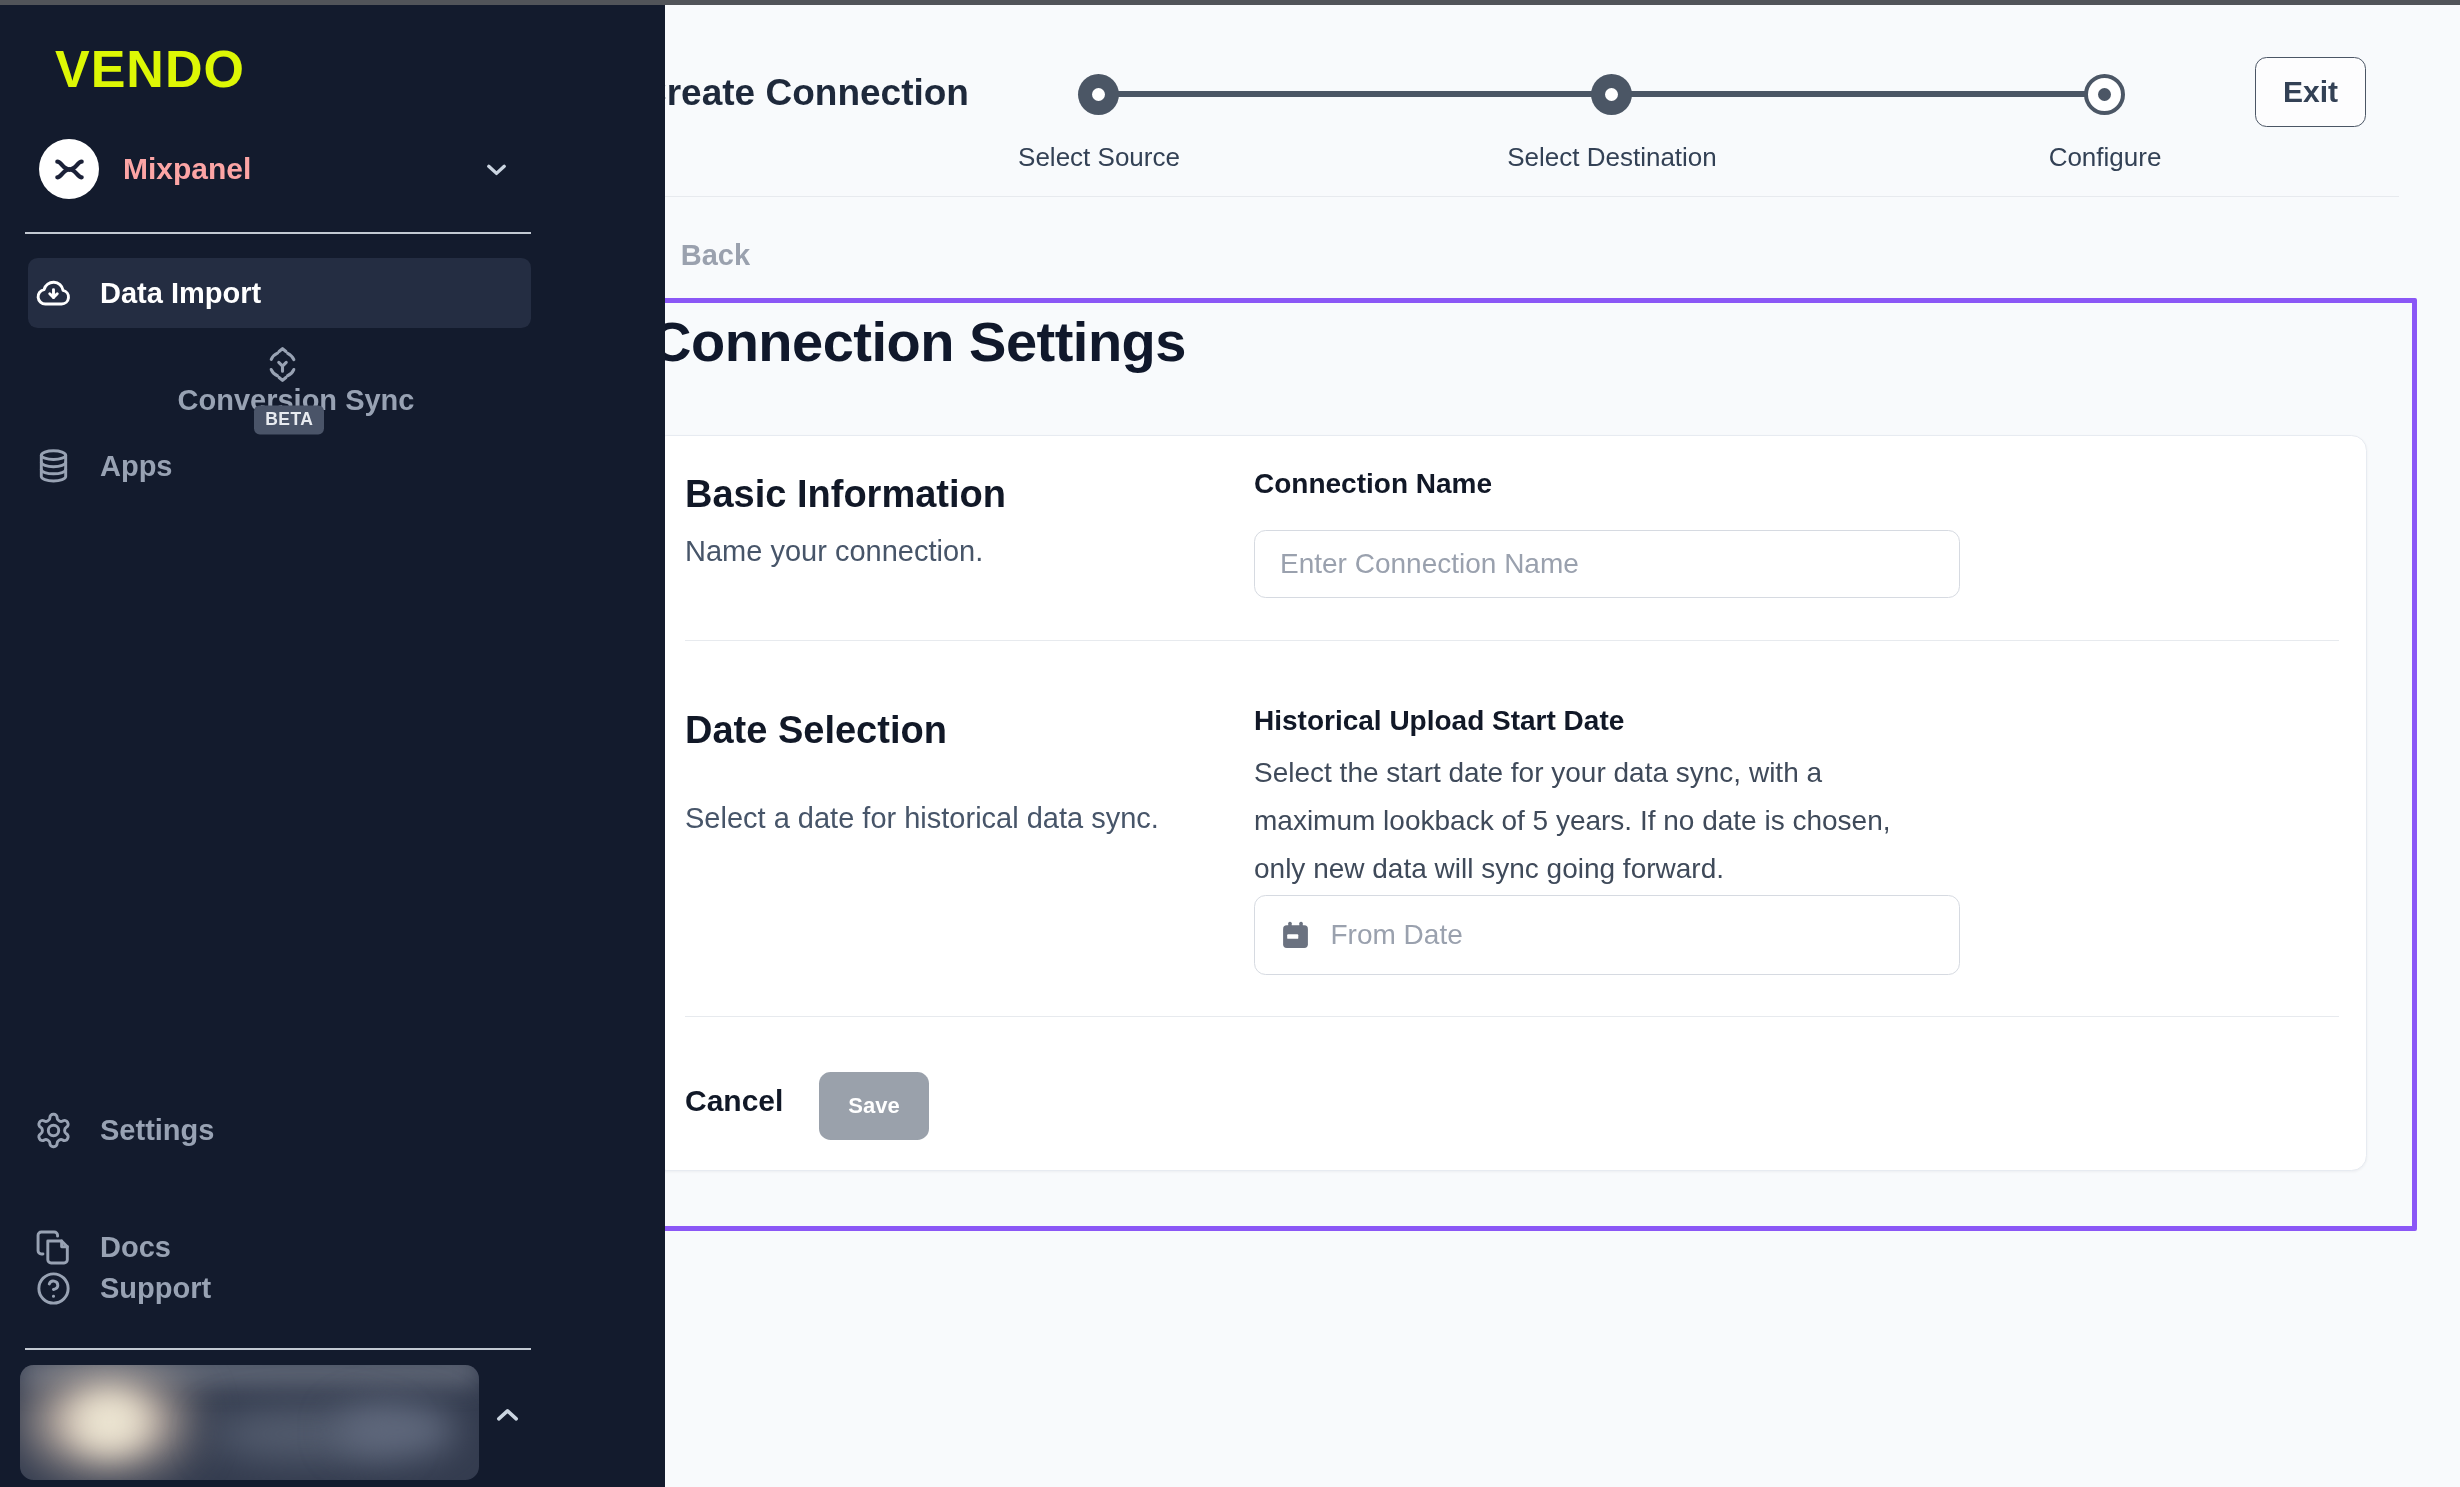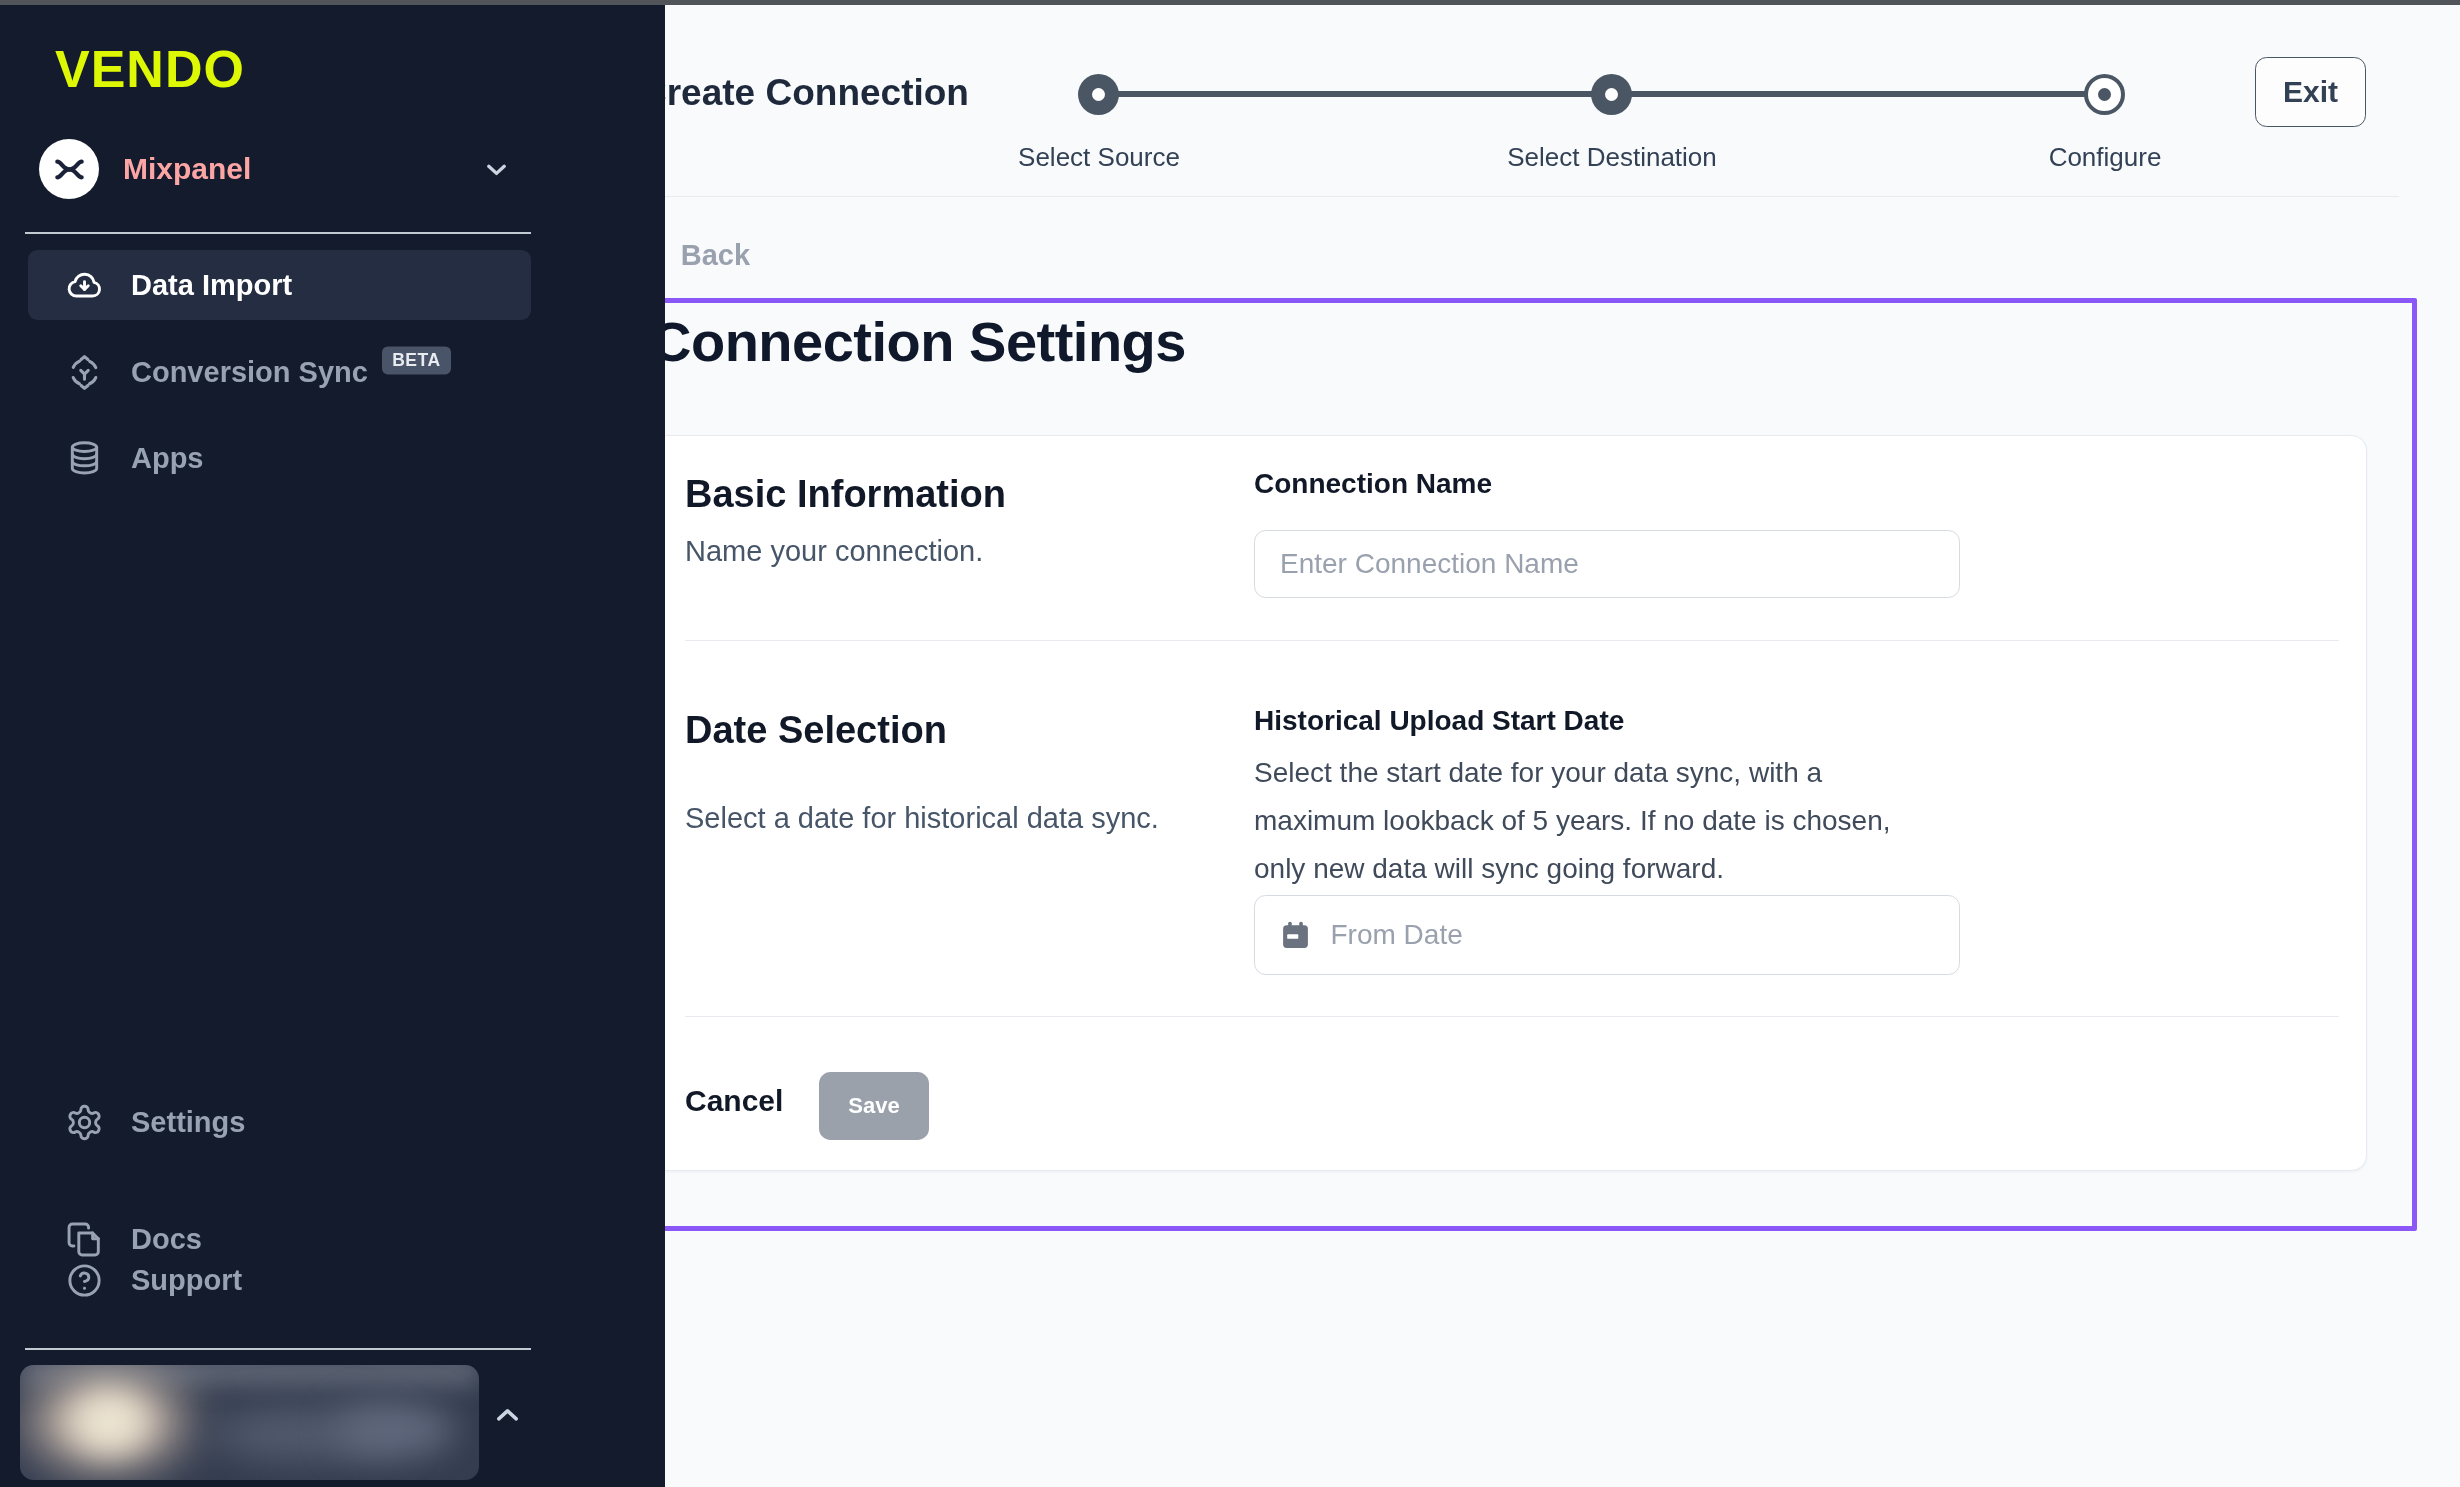--- a/index.html
+++ b/index.html
@@ -18,27 +18,27 @@
   .logo { left:55px; top:39px; font-size:52px; font-weight:800; letter-spacing:1px; color:#ddf705; }
   .workspace { left:39px; top:136px; width:485px; height:66px; display:flex; align-items:center; cursor:pointer; }
   .ws-avatar { width:60px; height:60px; border-radius:50%; background:#ffffff; display:flex; align-items:center; justify-content:center; flex:0 0 auto; }
   .ws-avatar svg { width:39px; height:39px; }
   .ws-name { margin-left:24px; font-size:30px; font-weight:600; color:#fca5a5; flex:1 1 auto; }
   .ws-chevron { color:#cbd5e1; margin-right:11.6px; }
   .sb-divider { left:25px; width:506px; height:1.9px; background:rgba(226,232,240,0.85); }
   .sb-div-1 { top:232px; }
   .sb-div-2 { top:1348px; }
 
-  .nav-item { left:28px; width:503px; height:70px; display:flex; align-items:center; padding-left:37px; border-radius:9.7px; cursor:pointer; }
+  .nav-item { left:28px; width:503px; height:70px; display:flex; align-items:center; padding-left:6px; border-radius:9.7px; cursor:pointer;margin-top:8px; }
   .nav-item .ico { width:39px; height:39px; color:#98a2b3; flex:0 0 auto; }
   .nav-item .lbl { margin-left:27px; font-size:29px; font-weight:600; color:#98a2b3; }
   .nav-item.active { background:#242d42; }
   .nav-item.active .ico { color:#ffffff; }
   .nav-item.active .lbl { color:#ffffff; font-weight:700; }
-  .nav-1 { top:250px; } .nav-2 { top:337px; } .nav-3 { top:423px; }
+  .nav-1 { top:250px; } .nav-2 { top:337px;flex-direction:column; } .nav-3 { top:423px; }
   .nav-4 { top:1087px; } .nav-5 { top:1204px;align-items:center; } .nav-6 { top:1245px; }
   .beta-badge { margin-left:13.6px; transform:translateY(-11.6px); background:#4a5468; color:#e8ebf0;
     font-size:17.5px; font-weight:700; letter-spacing:0.5px; padding:3.9px 10.7px; border-radius:5.8px; }
 
   .user-card { left:20.4px; top:1365px; width:459px; height:115px; border-radius:13.6px; overflow:hidden; background:#343c4f; cursor:pointer; }
   .blob { position:absolute; border-radius:50%; }
   .b1 { left:9.7px; top:9.7px; width:155px; height:92px; background:#cdbcae; filter:blur(25px); }
   .b2 { left:53px; top:27px; width:73px; height:60px; background:#ece5d2; filter:blur(15.5px); }
   .b3 { left:0; top:-7.8px; width:459px; height:29px; background:#6a7180; filter:blur(11.6px); opacity:.8; border-radius:0; }
   .b4 { left:189px; top:44px; width:194px; height:50px; background:#555e70; filter:blur(19.4px); }

